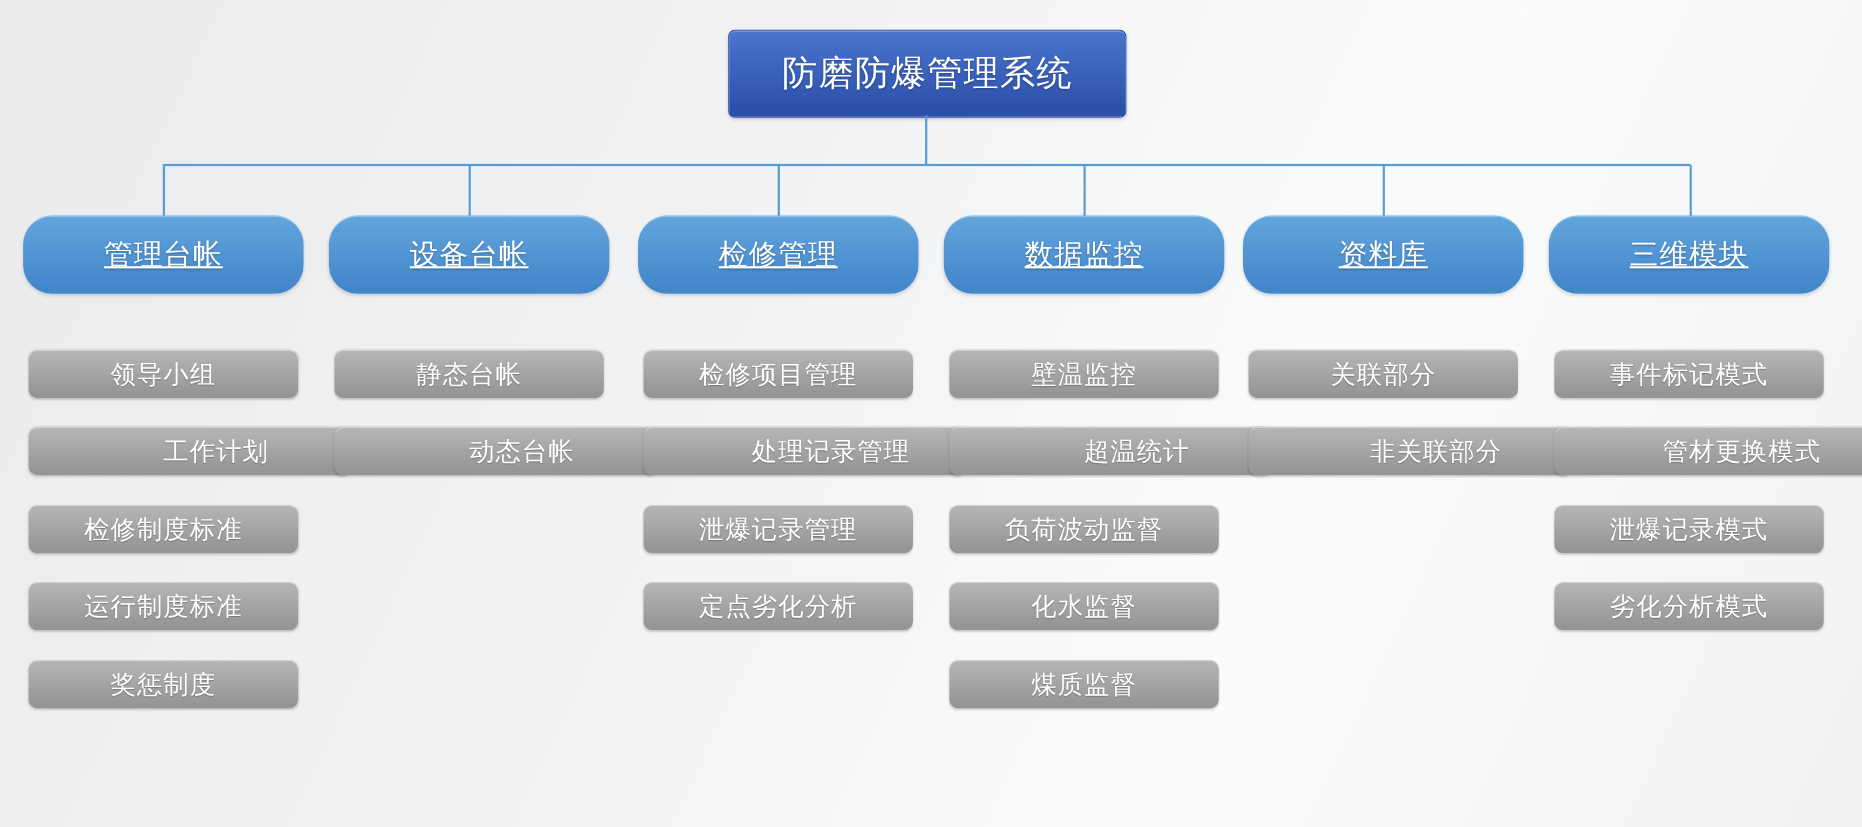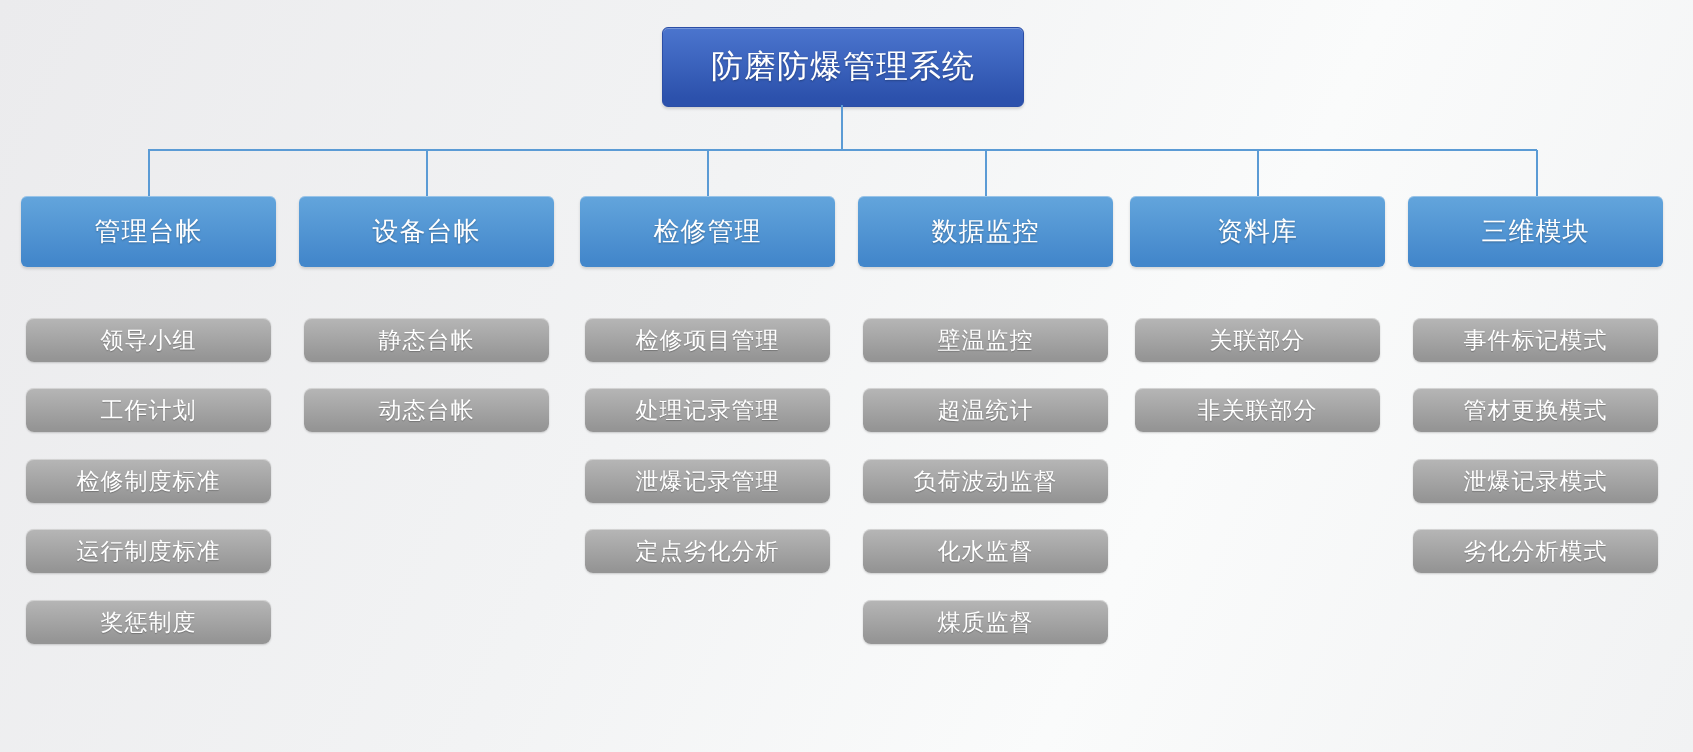--- a/index.html
+++ b/index.html
@@ -24,39 +24,40 @@
   }
   
   .connector { position: absolute; background: var(--connector); }
   .stem { left: 841px; top: 105px; width: 2px; height: 45px; }
   .bus  { left: 148px; top: 149px; width: 1389px; height: 2px; }
   .drop { top: 150px; width: 2px; height: 47px; }
   
   .column { position: absolute; top: 0; width: 255px; height: 752px; }
   .branch-header {
     position: absolute; top: 196px; left: 0; width: 255px; height: 71px;
-    border-radius: 6px;
+    border-radius: 26px;
     background: linear-gradient(180deg, var(--header_top) 0%, var(--header_bottom) 92%);
     box-shadow: inset 0 1px 0 rgba(255,255,255,0.35), 0 2px 3px rgba(0,0,0,0.14);
     display: flex; align-items: center; justify-content: center;
     color: var(--text); font-size: 26px; letter-spacing: 1px;
     text-shadow: 0 1px 2px rgba(0,0,0,0.28);
+    text-decoration: underline;
   }
   .item {
     position: absolute; left: 5px; width: 245px; height: 44px;
     border-radius: 8px;
     background: linear-gradient(180deg, var(--item_top) 0%, var(--item_bottom) 92%);
     box-shadow: inset 0 1px 0 rgba(255,255,255,0.4), 0 1px 2px rgba(0,0,0,0.18);
     display: flex; align-items: center; justify-content: center;
     color: var(--text); font-size: 23px; letter-spacing: 1px;
     text-shadow: 0 1px 1px rgba(0,0,0,0.25);
     margin-top: 16px;
   }
   .column > .item:nth-child(2) { top: 302px; }
-  .column > .item:nth-child(3) { top: 372px; }
+  .column > .item:nth-child(3) { top: 372px; padding-left: 48px; }
   .column > .item:nth-child(4) { top: 443px; }
   .column > .item:nth-child(5) { top: 513px; }
   .column > .item:nth-child(6) { top: 584px; }
   .column > .item:nth-child(7) { top: 654px; padding-left: 36px; }
   .col-1 { left: 21px; }
   .col-2 { left: 299px; }
   .col-3 { left: 580px; }
   .col-4 { left: 858px; }
   .col-5 { left: 1130px; }
   .col-6 { left: 1408px; }

